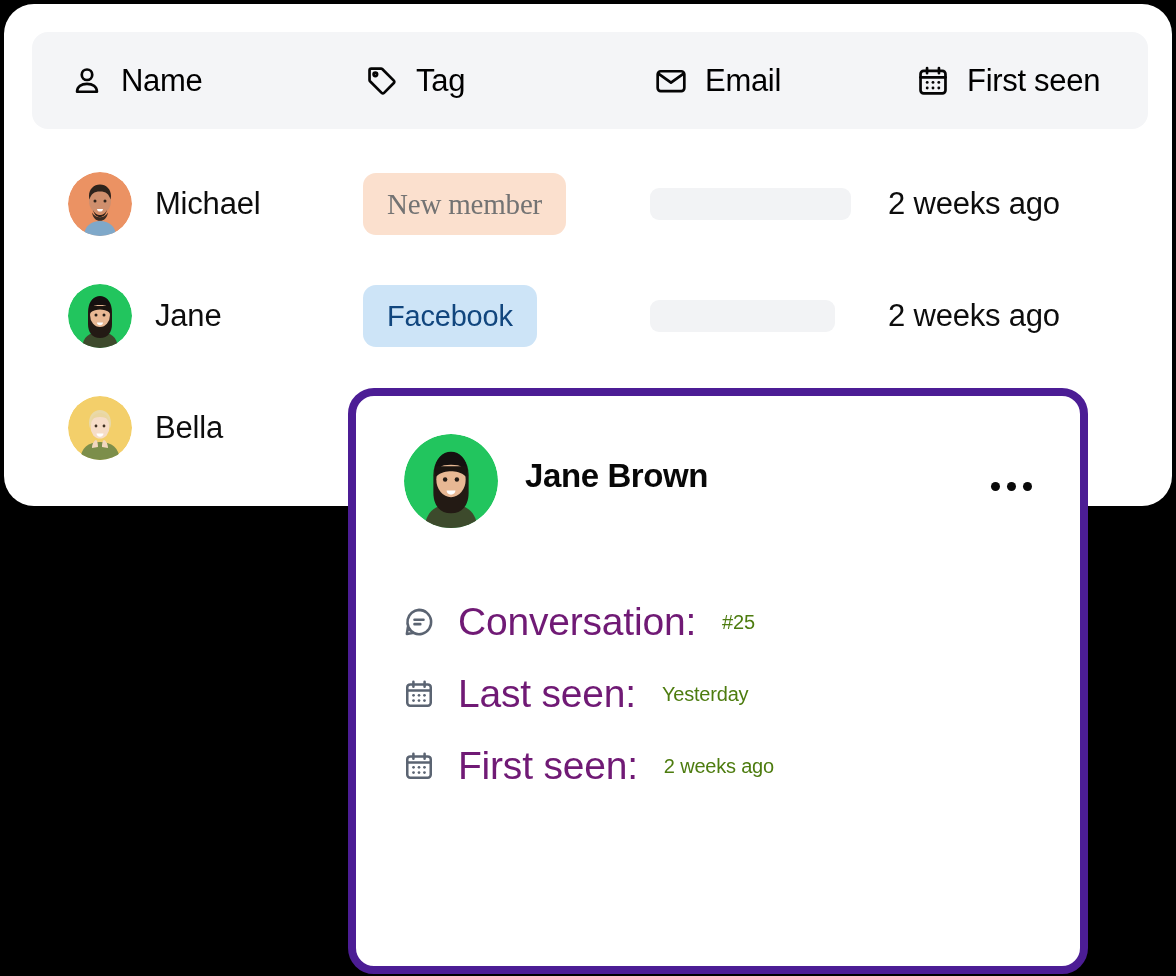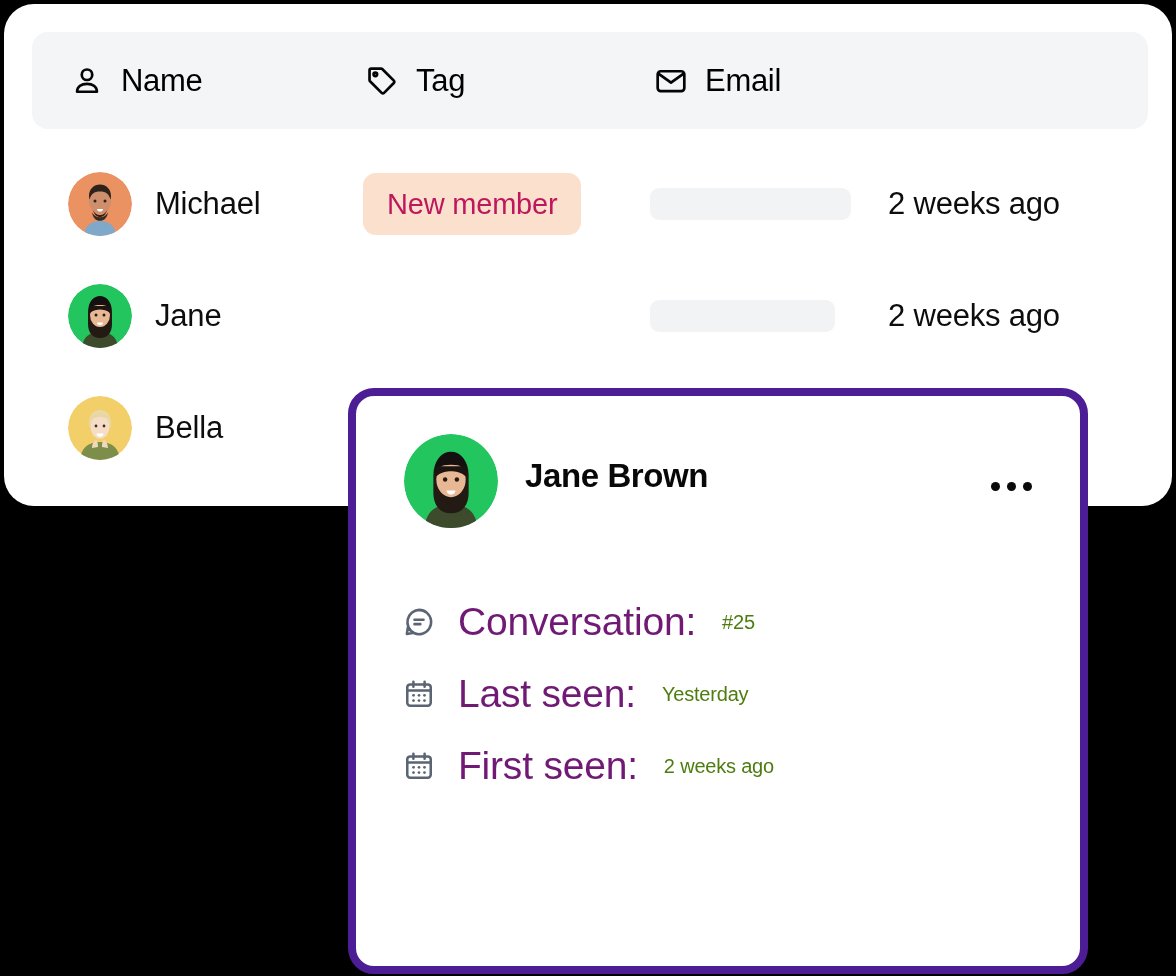--- a/index.html
+++ b/index.html
@@ -97,21 +97,21 @@
     display: inline-flex;
     align-items: center;
     justify-content: center;
     height: 62px;
     padding: 0 24px;
     border-radius: 13px;
     font-size: 29px;
     letter-spacing: -0.2px;
     white-space: nowrap;
   }
-  .badge-new { background: #fbe0ce; color: #be185d; }
+  .badge-new { background: #fbe0ce; color: #737373; font-family: Liberation Serif, serif; }
   .badge-fb  { background: #cde4f7; color: #11467e; }
 
   .ph-bar {
     height: 32px;
     border-radius: 9px;
     background: #f2f3f5;
   }
   .ph-w1 { width: 201px; }
   .ph-w2 { width: 185px; }
 
@@ -247,20 +247,38 @@
       <div class="th th-email">
         <span class="ico">
           <svg width="34" height="34" viewBox="0 0 24 24" fill="none" stroke="#050505" stroke-width="1.9" stroke-linecap="round" stroke-linejoin="round">
             <rect x="2.6" y="5.1" width="18.8" height="14" rx="2.1"></rect>
             <path d="M3.6 7.1l8.4 6.1 8.4-6.1"></path>
           </svg>
         </span>
         <span>Email</span>
       </div>
 
+      <div class="th th-first">
+        <span class="ico">
+          <svg width="34" height="34" viewBox="0 0 24 24" fill="none" stroke="#050505" stroke-width="1.9" stroke-linecap="round" stroke-linejoin="round">
+            <rect x="3.2" y="4.8" width="17.6" height="16" rx="2.2"></rect>
+            <path d="M3.2 9.4h17.6"></path>
+            <path d="M7.8 2.9v3.6M16.2 2.9v3.6"></path>
+            <g fill="#050505" stroke="none">
+              <circle cx="7.9" cy="13" r="1.02"></circle>
+                <circle cx="12" cy="13" r="1.02"></circle>
+                <circle cx="16.1" cy="13" r="1.02"></circle>
+              <circle cx="7.9" cy="16.9" r="1.02"></circle>
+                <circle cx="12" cy="16.9" r="1.02"></circle>
+                <circle cx="16.1" cy="16.9" r="1.02"></circle>
+            </g>
+          </svg>
+        </span>
+        <span>First seen</span>
+      </div>
     </div>
 
     <div class="row row-1">
       <div class="cell c-name">
         <span class="avatar">
           <svg viewBox="0 0 64 64">
             <circle cx="32" cy="32" r="32" fill="#eb9263"></circle>
             <path d="M16 64c0-9.5 7.2-15 16-15s16 5.5 16 15z" fill="#7fa8c9"></path>
             <ellipse cx="32" cy="29" rx="11" ry="13" fill="#cf8f6d"></ellipse>
             <path d="M21 24c0-7 4.9-11.5 11-11.5S43 17 43 24c0 2-0.6 3.4-0.6 3.4C41 22 38 19.5 32 19.5S23 22 21.6 27.4C21.6 27.4 21 26 21 24z" fill="#2e231c"></path>
@@ -293,20 +311,23 @@
             <path d="M20 28c0-9 5-15 12-15s12 6 12 15v12c0 8-4 14-12 14s-12-6-12-14z" fill="#231a14"></path>
             <ellipse cx="32" cy="31" rx="10" ry="12" fill="#e8b894"></ellipse>
             <path d="M21 25c0-8 5-13 11-13s11 5 11 13c0 1-.3 2-.3 2-1-4-3.5-6-10.7-6s-9.7 2-10.7 6c0 0-.3-1-.3-2z" fill="#151010"></path>
             <path d="M21.5 22h21c.6 4 .3 7-.5 7-3-3-7-3.6-10-3.6s-7 .6-10 3.6c-.8 0-1.1-3-.5-7z" fill="#1b1410"></path>
             <circle cx="28" cy="31" r="1.5" fill="#241c16"></circle>
             <circle cx="36" cy="31" r="1.5" fill="#241c16"></circle>
             <path d="M29 38.5h6c0 1.7-1.3 2.8-3 2.8s-3-1.1-3-2.8z" fill="#fff"></path>
           </svg>
         </span>
         <span class="name-text">Jane</span>
+      </div>
+      <div class="cell c-tag">
+        <span class="badge badge-fb">Facebook</span>
       </div>
       <div class="cell c-email">
         <span class="ph-bar ph-w2"></span>
       </div>
       <div class="cell c-first">
         <span class="first-text">2 weeks ago</span>
       </div>
     </div>
 
     <div class="row row-3">

